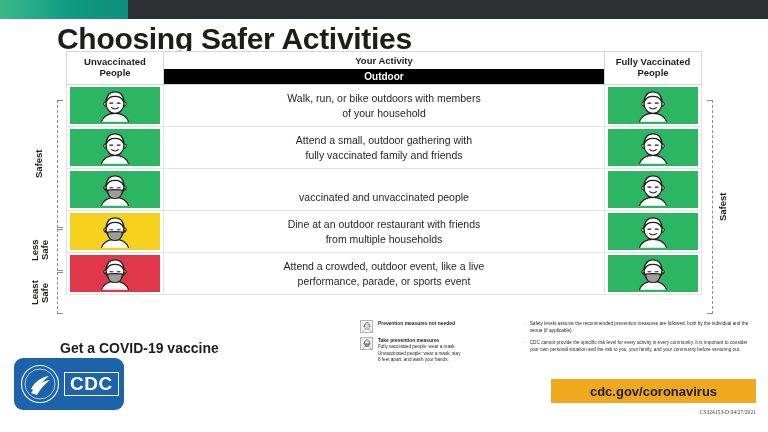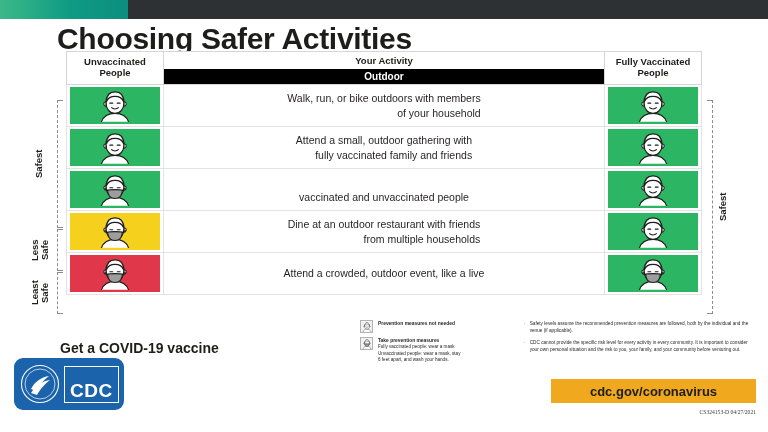--- a/index.html
+++ b/index.html
@@ -32,21 +32,21 @@
   }
   .th-mid { flex: 1; display: flex; flex-direction: column; border-left: 1px solid #d6d6d6; border-right: 1px solid #d6d6d6; }
   .th-mid-top { flex: 1; display: flex; align-items: center; justify-content: center;
     font-size: 9.5px; font-weight: bold; color: #1d1d1b; }
   .th-mid-band { height: 15px; background: #000; color: #fff; display: flex; align-items: center; justify-content: center;
     font-size: 10px; font-weight: bold; }
 
   .trow { display: flex; height: 42px; border: 1px solid #e3e3e3; border-top: none; background: #fff; }
   .cell-status { width: 96px; display: flex; align-items: center; justify-content: center; padding: 2px 3px; }
   .swatch { width: 100%; height: 100%; display: flex; align-items: center; justify-content: center; }
-  .cell-act { flex: 1; display: flex; align-items: center; justify-content: center; text-align: right;
+  .cell-act { flex: 1; display: flex; align-items: center; justify-content: center; text-align: center;
     font-size: 10.5px; color: #231f20; line-height: 1.35; padding: 0 8px;
     border-left: 1px solid #e3e3e3; border-right: 1px solid #e3e3e3; }
 
   
   .face { display: block; }
 
   
   .bracket { position: absolute; border: 1px dashed #8c8c8c; }
   .bracket.left  { border-right: none; }
   .bracket.right { border-left: none; }
@@ -55,21 +55,21 @@
     writing-mode: vertical-rl; transform: rotate(180deg); text-align: center; line-height: 1.1;
     white-space: pre-line;
   }
 
   
   .cta { position: absolute; left: 60px; top: 340px; font-size: 14px; font-weight: bold; color: #1d1d1b; }
 
   .cdclogo { position: absolute; left: 14px; top: 358px; width: 110px; height: 52px;
     background: #1b63ab; border-radius: 9px; display: flex; align-items: center; padding-left: 6px; gap: 4px; }
   .cdc-word { font-size: 19px; font-weight: bold; color: #fff; letter-spacing: 0.5px;
-    border: 1.5px solid #fff; padding: 14px 5px 2px 5px; line-height: 1; }
+    border: 1.5px solid #fff; padding: 1px 5px 2px 5px; line-height: 1; }
 
   .legend { position: absolute; left: 360px; top: 320px; width: 150px; }
   .leg-row { display: flex; gap: 5px; margin-bottom: 4px; }
   .leg-ico { width: 13px; height: 13px; flex: 0 0 13px; border: 1px solid #b3b3b3; background: #f2f2f2;
     display: flex; align-items: center; justify-content: center; }
   .leg-txt { font-size: 4.6px; color: #231f20; line-height: 1.45; }
   .leg-hd { font-weight: bold; font-size: 4.9px; display: block; }
 
   .notes { position: absolute; left: 524px; top: 320px; width: 232px; }
   .note { display: flex; gap: 4px; margin-bottom: 5px; }
@@ -272,21 +272,21 @@
                 <path d="M46 21 C50 20, 51 25, 48 28 C47 29, 46 28, 46 27 Z" fill="#fff" stroke="#1d1d1b" stroke-width="1.8" stroke-linejoin="round" stroke-linecap="round"></path>
                 <path d="M21 24 L26 24" fill="none" stroke="#1d1d1b" stroke-width="2" stroke-linejoin="round" stroke-linecap="round"></path>
                 <path d="M34 24 L39 24" fill="none" stroke="#1d1d1b" stroke-width="2" stroke-linejoin="round" stroke-linecap="round"></path>
                 <path d="M17 28 C22 27, 38 27, 43 28 C43 37, 38 43, 30 43 C22 43, 17 37, 17 28 Z" fill="#9d9d9c" stroke="#1d1d1b" stroke-width="2.1" stroke-linejoin="round"></path>
                 <path d="M17 29 L12 25" fill="none" stroke="#1d1d1b" stroke-width="1.9" stroke-linejoin="round" stroke-linecap="round"></path>
                 <path d="M43 29 L48 25" fill="none" stroke="#1d1d1b" stroke-width="1.9" stroke-linejoin="round" stroke-linecap="round"></path>
               </svg>
             </div>
           </div>
           <div class="cell-act">
-            <div><span>Attend a crowded, outdoor event, like a live</span><br></div>
+            <div><span>Attend a crowded, outdoor event, like a live</span><br><span>performance, parade, or sports event</span></div>
           </div>
           <div class="cell-status">
             <div class="swatch" style="background: rgb(44, 181, 99);">
               <svg viewBox="0 0 60 56" width="34" height="32" class="face">
                 <path d="M6 56 C10 45, 20 41, 30 41 C40 41, 50 45, 54 56" fill="#fff" stroke="#1d1d1b" stroke-width="2.1" stroke-linejoin="round" stroke-linecap="round"></path>
                 <path d="M30 4 C41 4, 46 13, 46 22 C46 33, 39 41, 30 41 C21 41, 14 33, 14 22 C14 13, 19 4, 30 4 Z" fill="#fff" stroke="#1d1d1b" stroke-width="2.1" stroke-linejoin="round" stroke-linecap="round"></path>
                 <path d="M15 20 C15 9, 21 3, 30 3 C39 3, 45 9, 45 20 C43 15, 39 11, 30 11 C22 11, 17 15, 15 20 Z" fill="#fff" stroke="#1d1d1b" stroke-width="2.1" stroke-linejoin="round" stroke-linecap="round"></path>
                 <path d="M14 21 C10 20, 9 25, 12 28 C13 29, 14 28, 14 27 Z" fill="#fff" stroke="#1d1d1b" stroke-width="1.8" stroke-linejoin="round" stroke-linecap="round"></path>
                 <path d="M46 21 C50 20, 51 25, 48 28 C47 29, 46 28, 46 27 Z" fill="#fff" stroke="#1d1d1b" stroke-width="1.8" stroke-linejoin="round" stroke-linecap="round"></path>
                 <path d="M21 24 L26 24" fill="none" stroke="#1d1d1b" stroke-width="2" stroke-linejoin="round" stroke-linecap="round"></path>

